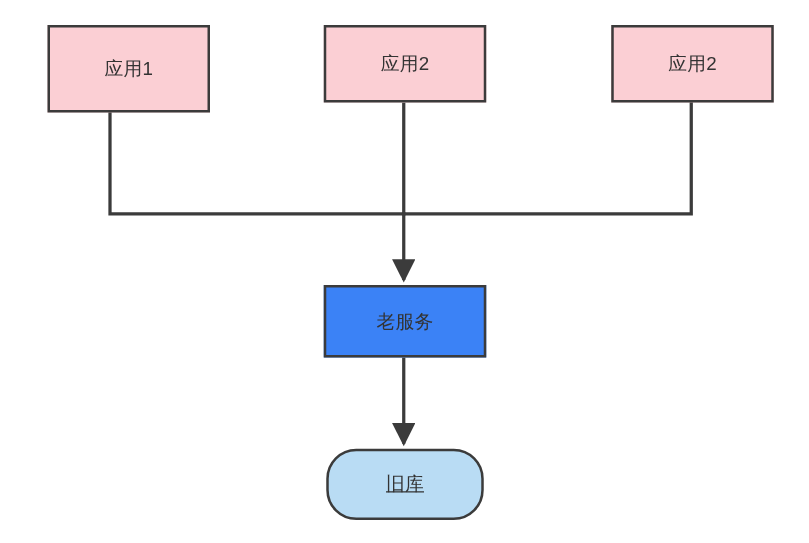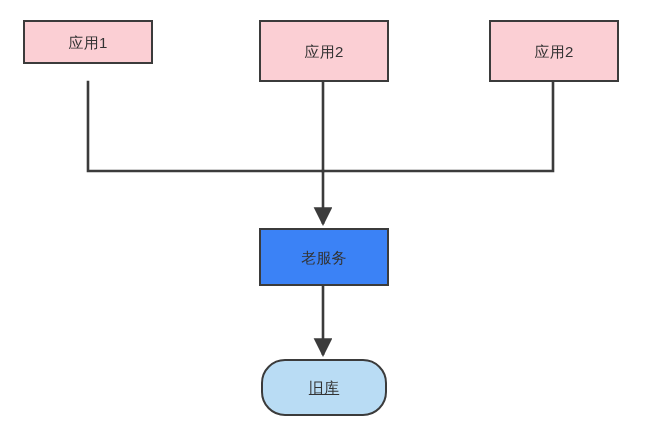--- a/index.html
+++ b/index.html
@@ -70,21 +70,21 @@
 
     <path d="M88,82 L88,171 L323,171" fill="none" stroke="#3b3b3b" stroke-width="2.6" stroke-linecap="square" stroke-linejoin="miter"></path>
 
     <path d="M553,82 L553,171 L323,171" fill="none" stroke="#3b3b3b" stroke-width="2.6" stroke-linecap="square" stroke-linejoin="miter"></path>
 
     <path d="M323,82 L323,224" fill="none" stroke="#3b3b3b" stroke-width="2.6" stroke-linecap="butt" marker-end="url(#arrowhead)"></path>
 
     <path d="M323,286 L323,355" fill="none" stroke="#3b3b3b" stroke-width="2.6" stroke-linecap="butt" marker-end="url(#arrowhead)"></path>
   </svg>
 
-  <div class="node node-rect node-app" style="left:23px; top:20px; width:130px; height:44px;">
+  <div class="node node-rect node-app" style="left:38px; top:20px; width:130px; height:70px;">
     <span class="node-label">应用1</span>
   </div>
 
   <div class="node node-rect node-app" style="left:259px; top:20px; width:130px; height:62px;">
     <span class="node-label">应用2</span>
   </div>
 
   <div class="node node-rect node-app" style="left:489px; top:20px; width:130px; height:62px;">
     <span class="node-label">应用2</span>
   </div>

